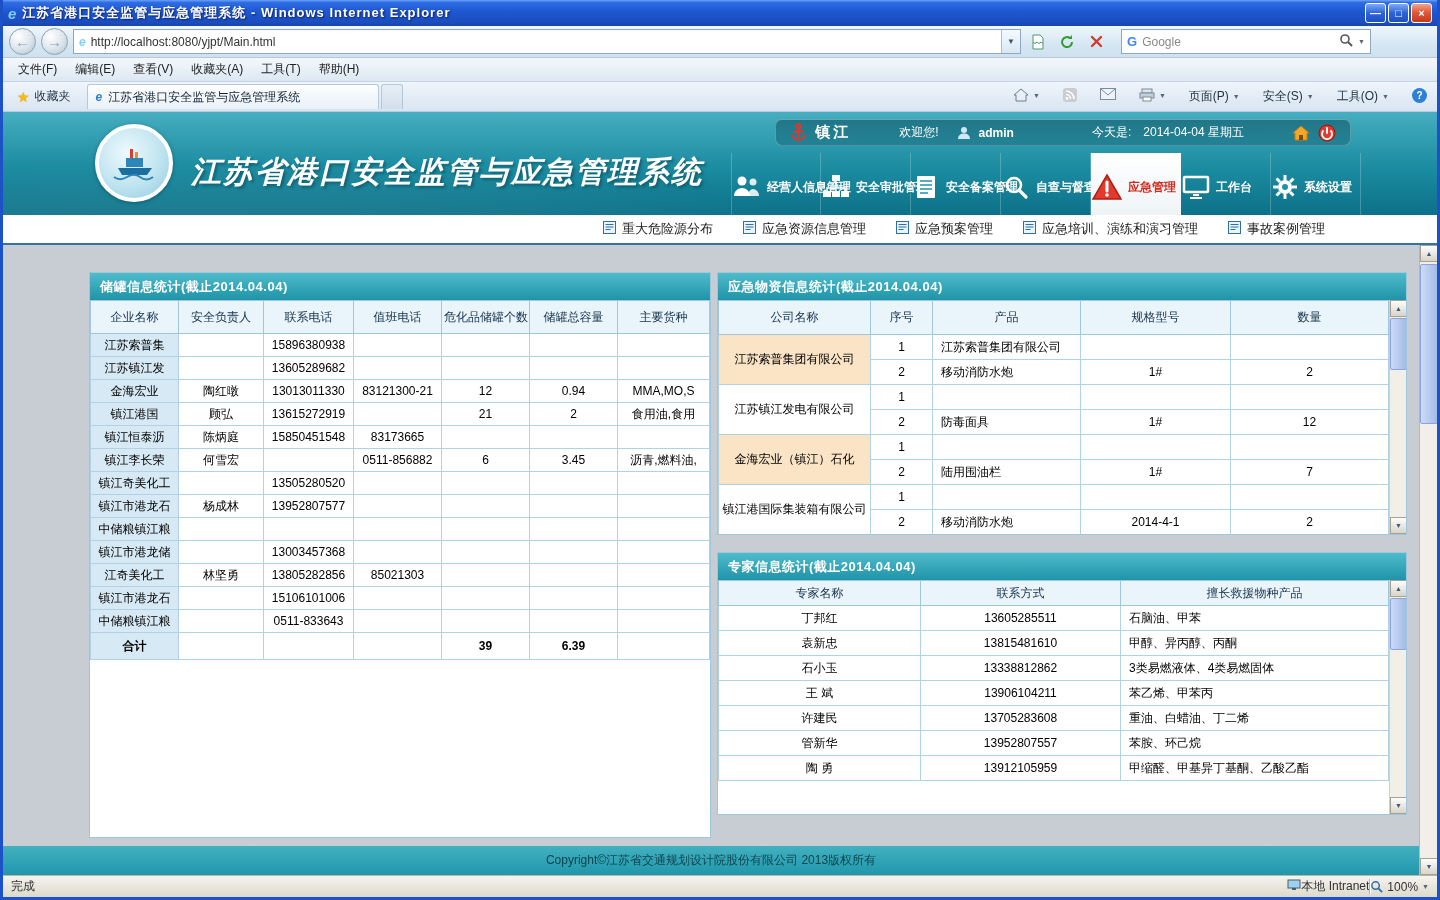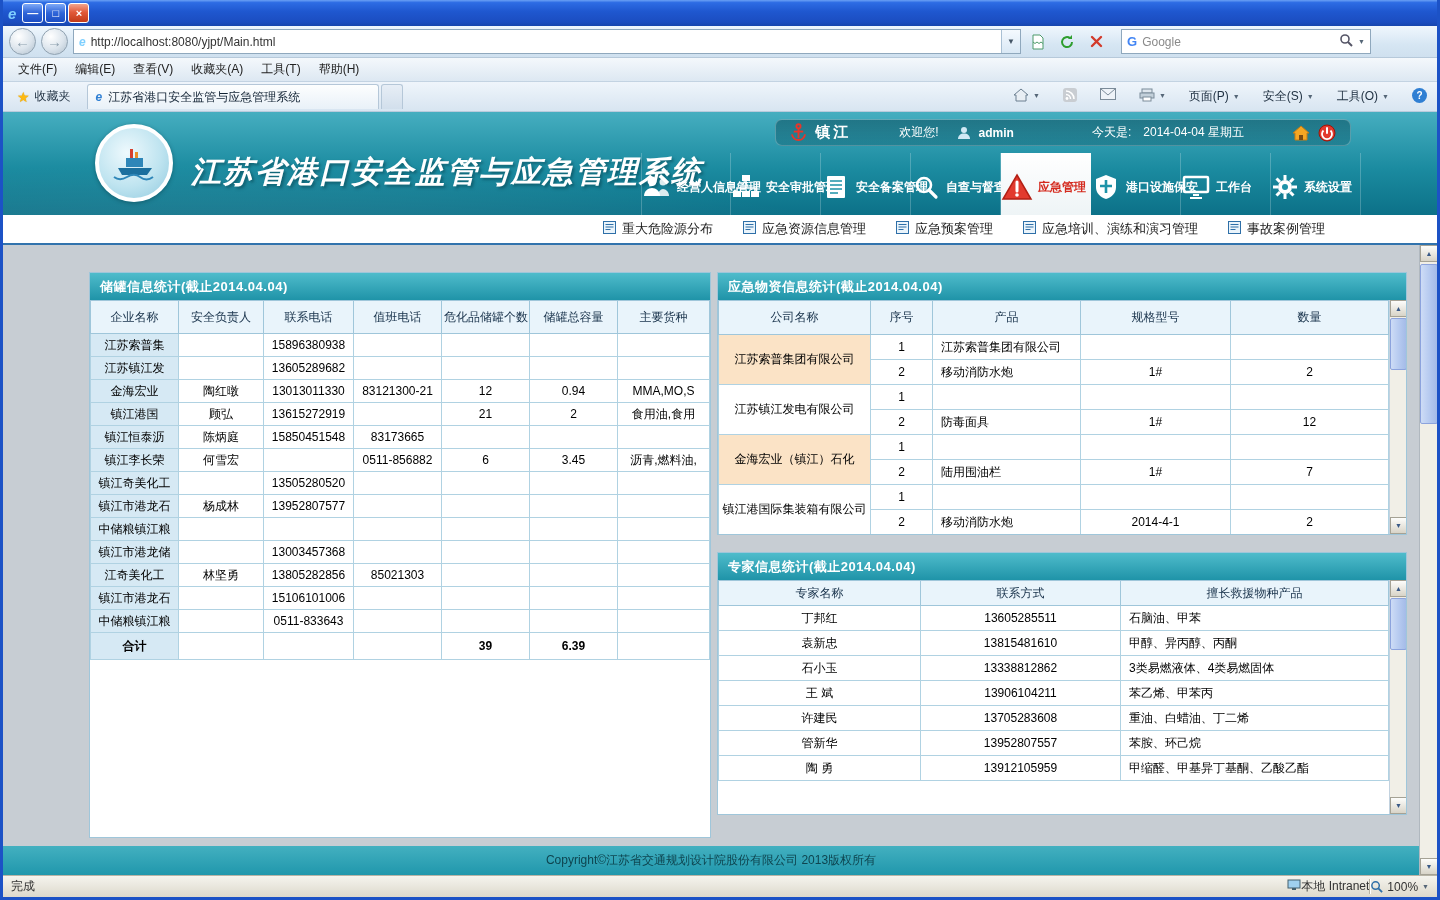--- a/index.html
+++ b/index.html
@@ -124,20 +124,21 @@
   .status-sep{width:1px;height:15px;background:#b8b4a6;box-shadow:1px 0 0 #fff}
   .zoom-group{display:flex;align-items:center;gap:4px;cursor:pointer}
 </style>
 </head>
 <body>
 
 <div class="window">
 
   <div class="titlebar">
     <span class="ie-e">e</span>
+    <span class="title-text">江苏省港口安全监管与应急管理系统 - Windows Internet Explorer</span>
     <div class="win-buttons">
       <span class="winbtn min">—</span>
       <span class="winbtn max">□</span>
       <span class="winbtn close">×</span>
     </div>
   </div>
 
   <div class="addressbar">
     <span class="navcircle">←</span>
     <span class="navcircle">→</span>
@@ -334,29 +335,20 @@
         </div>
         <div class="nav-item active">
           <span class="nav-icon">
             <svg width="32" height="28" viewBox="0 0 32 28">
               <path d="M16 2 L30 26 L2 26 Z" fill="#e23a2e" stroke="#b31f14" stroke-width="1.5"></path>
               <path d="M16 9v9" stroke="#fff" stroke-width="3" stroke-linecap="round"></path>
               <circle cx="16" cy="22" r="1.8" fill="#fff"></circle>
             </svg>
           </span>
           <span class="nav-label">应急管理</span>
-        </div>
-        <div class="nav-item">
-          <span class="nav-icon">
-            <svg width="30" height="26" viewBox="0 0 30 26">
-              <path d="M15 1l10 4v8c0 6-4 10-10 12C9 23 5 19 5 13V5z" fill="#fff"></path>
-              <path d="M15 6v13M9 12h12" stroke="#1e93a8" stroke-width="2.6"></path>
-            </svg>
-          </span>
-          <span class="nav-label">港口设施保安</span>
         </div>
         <div class="nav-item">
           <span class="nav-icon">
             <svg width="30" height="26" viewBox="0 0 30 26">
               <rect x="3" y="3" width="24" height="15" rx="1" fill="none" stroke="#fff" stroke-width="2.5"></rect>
               <path d="M12 21h6M9 24h12" stroke="#fff" stroke-width="2"></path>
             </svg>
           </span>
           <span class="nav-label">工作台</span>
         </div>

